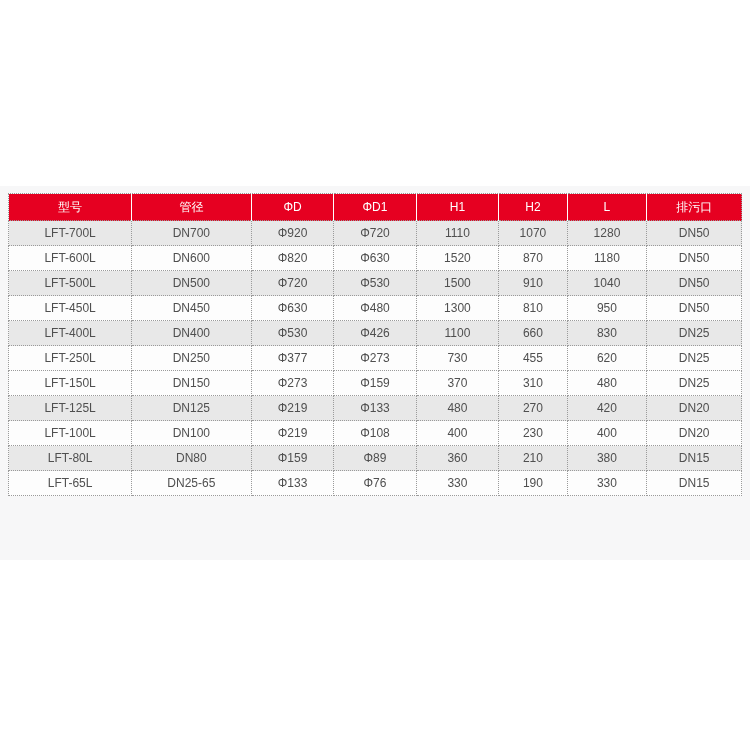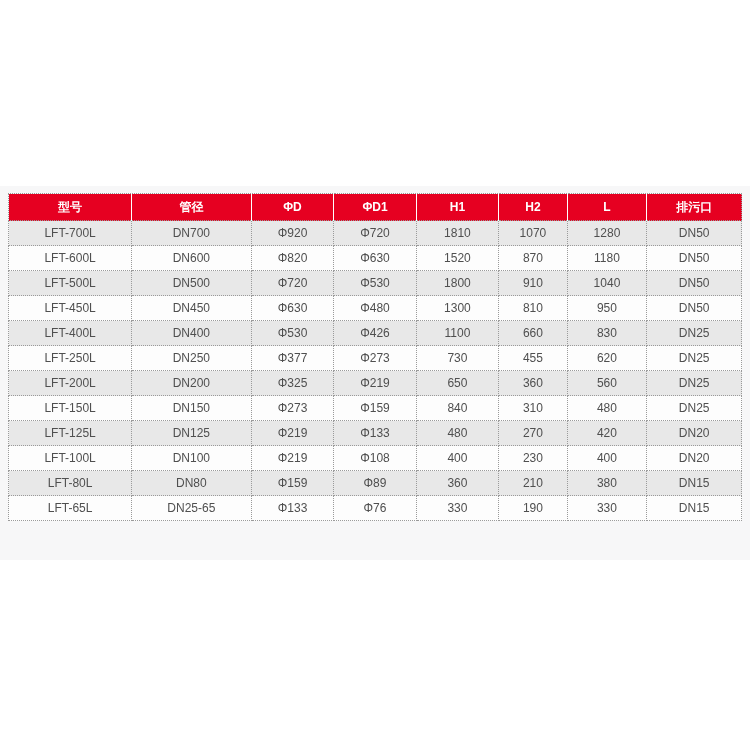--- a/index.html
+++ b/index.html
@@ -27,21 +27,21 @@
     left: 8px;
     top: 193px;
     width: 734px;
     border-collapse: collapse;
     table-layout: fixed;
   }
   table.spec-table th {
     background: var(--header-bg, #e60021);
     color: var(--header-text, #ffffff);
     font-size: 12px;
-    font-weight: bold;
+    font-weight: normal;
     height: 26px;
     padding: 0;
     border: 1px dotted var(--border-color, #9a9a9a);
   }
   table.spec-table th.inner {
     border-right: 1px solid #ffffff;
   }
   table.spec-table td {
     font-size: 12px;
     color: var(--cell-text, #4f4f4f);
@@ -83,41 +83,41 @@
         <th class="inner">L</th>
         <th>排污口</th>
       </tr>
     </thead>
   <tbody>
       <tr class="alt">
         <td>LFT-700L</td>
         <td>DN700</td>
         <td>Φ920</td>
         <td>Φ720</td>
-        <td>1810</td>
+        <td>1110</td>
         <td>1070</td>
         <td>1280</td>
         <td>DN50</td>
       </tr>
       <tr>
         <td>LFT-600L</td>
         <td>DN600</td>
         <td>Φ820</td>
         <td>Φ630</td>
         <td>1520</td>
         <td>870</td>
         <td>1180</td>
         <td>DN50</td>
       </tr>
       <tr class="alt">
         <td>LFT-500L</td>
         <td>DN500</td>
         <td>Φ720</td>
         <td>Φ530</td>
-        <td>1800</td>
+        <td>1500</td>
         <td>910</td>
         <td>1040</td>
         <td>DN50</td>
       </tr>
       <tr>
         <td>LFT-450L</td>
         <td>DN450</td>
         <td>Φ630</td>
         <td>Φ480</td>
         <td>1300</td>
@@ -138,36 +138,26 @@
       <tr>
         <td>LFT-250L</td>
         <td>DN250</td>
         <td>Φ377</td>
         <td>Φ273</td>
         <td>730</td>
         <td>455</td>
         <td>620</td>
         <td>DN25</td>
       </tr>
-      <tr class="alt">
-        <td>LFT-200L</td>
-        <td>DN200</td>
-        <td>Φ325</td>
-        <td>Φ219</td>
-        <td>650</td>
-        <td>360</td>
-        <td>560</td>
-        <td>DN25</td>
-      </tr>
       <tr>
         <td>LFT-150L</td>
         <td>DN150</td>
         <td>Φ273</td>
         <td>Φ159</td>
-        <td>840</td>
+        <td>370</td>
         <td>310</td>
         <td>480</td>
         <td>DN25</td>
       </tr>
       <tr class="alt">
         <td>LFT-125L</td>
         <td>DN125</td>
         <td>Φ219</td>
         <td>Φ133</td>
         <td>480</td>

